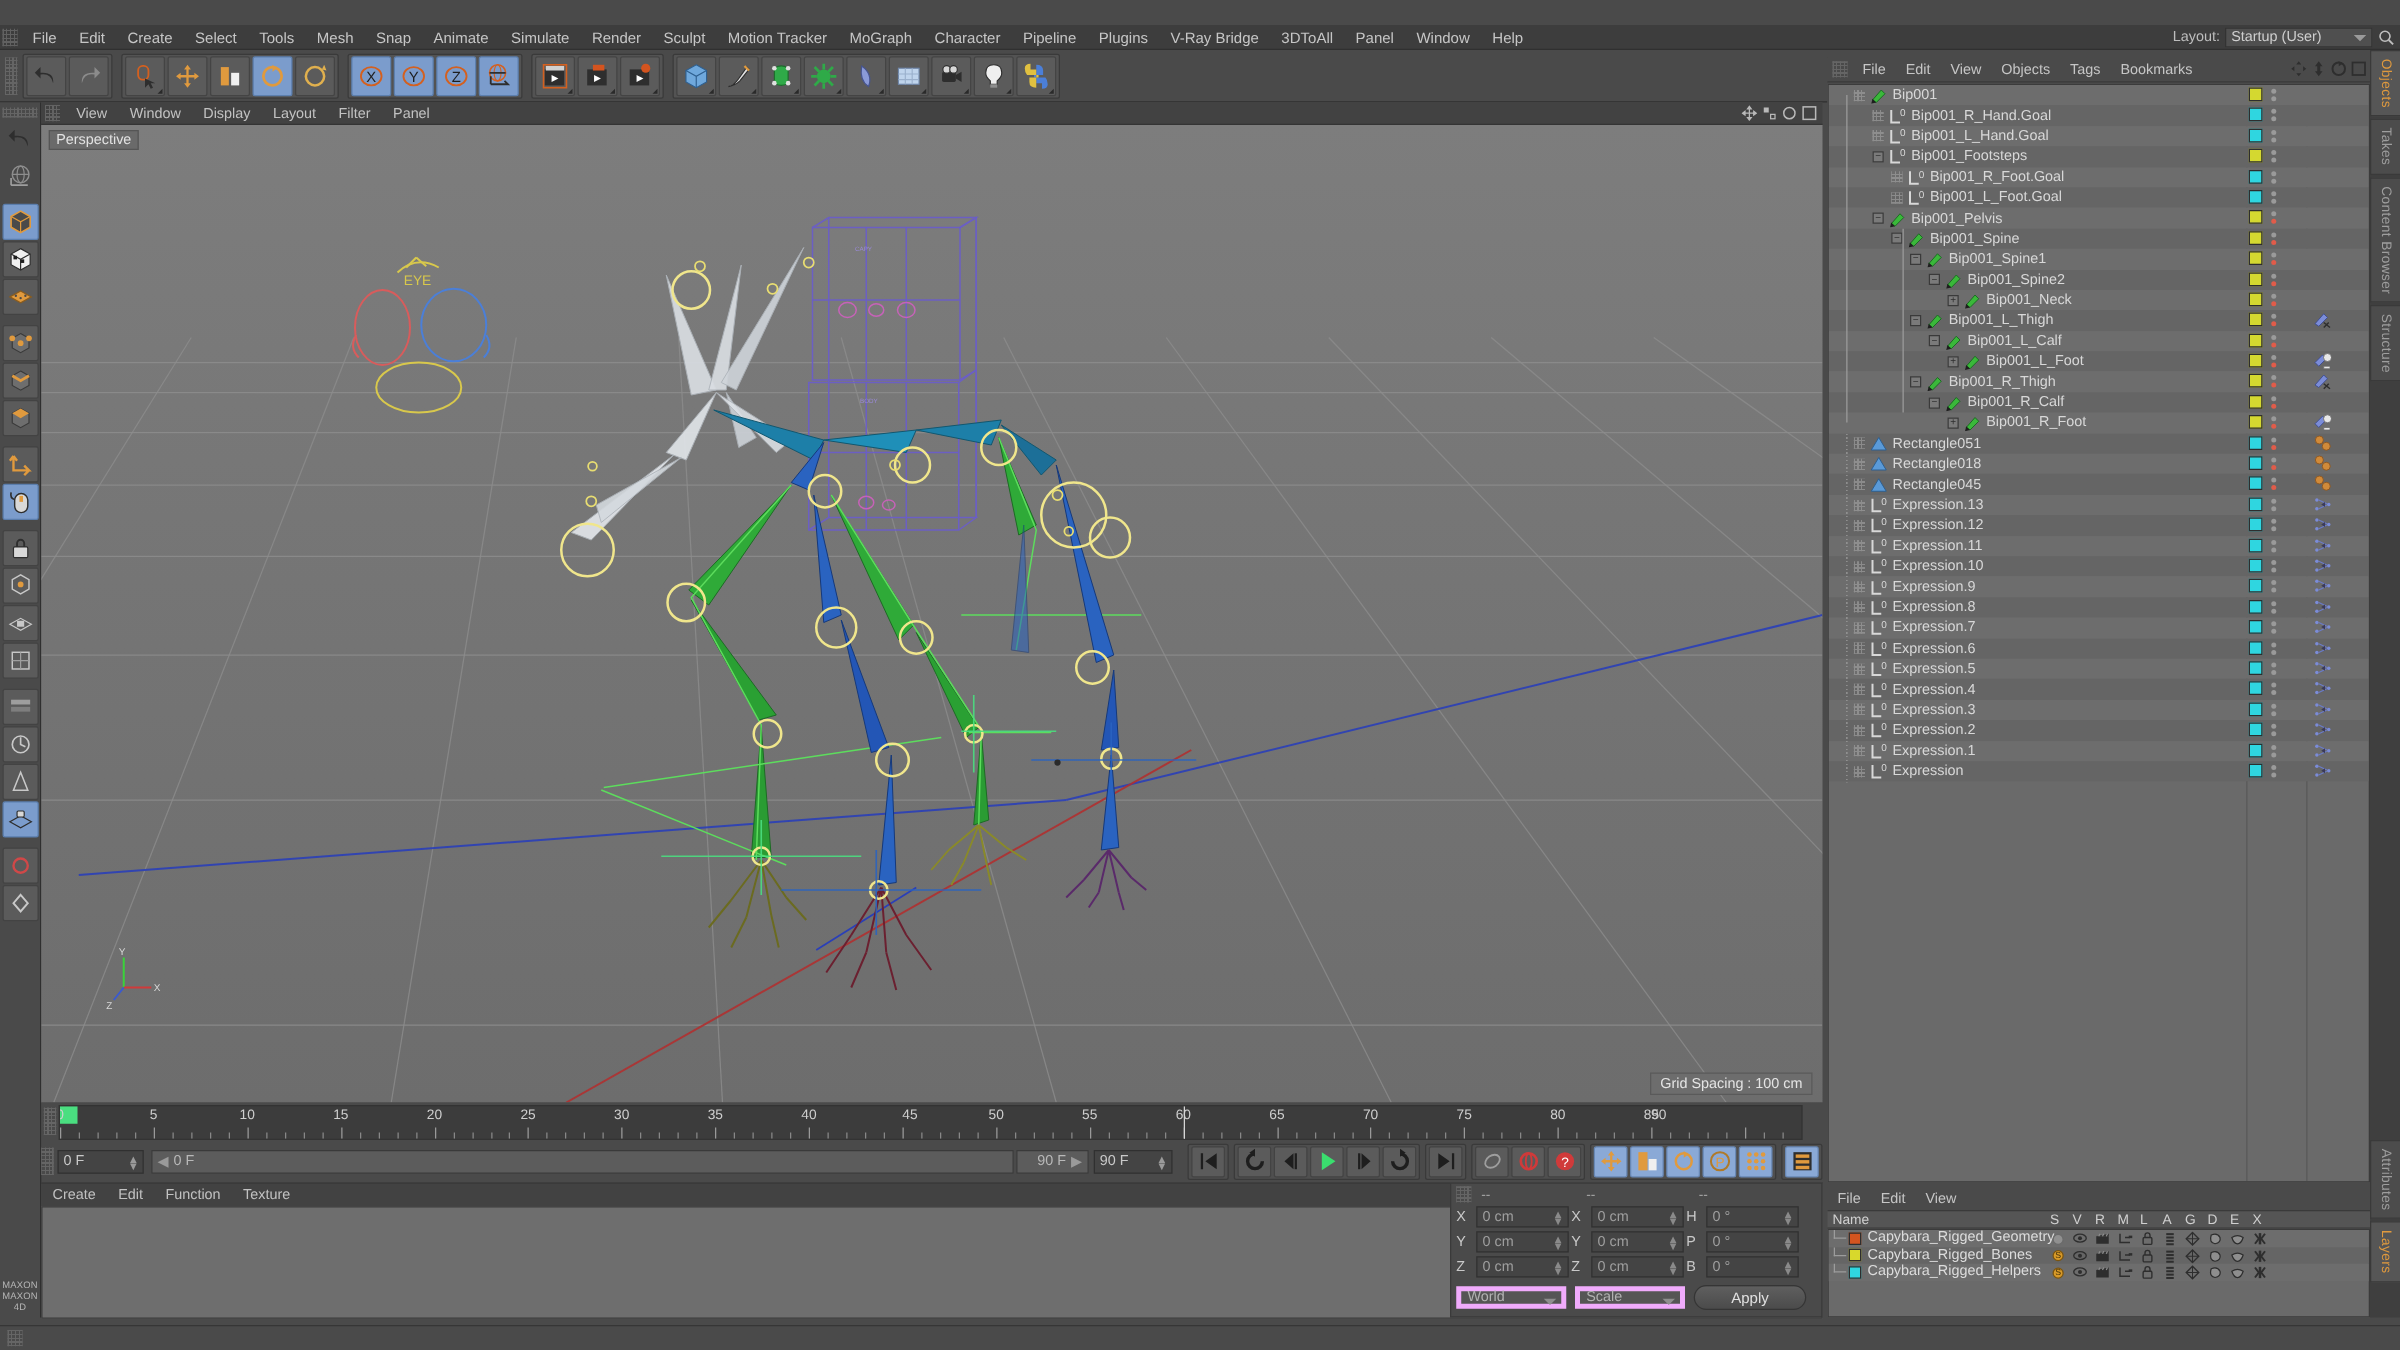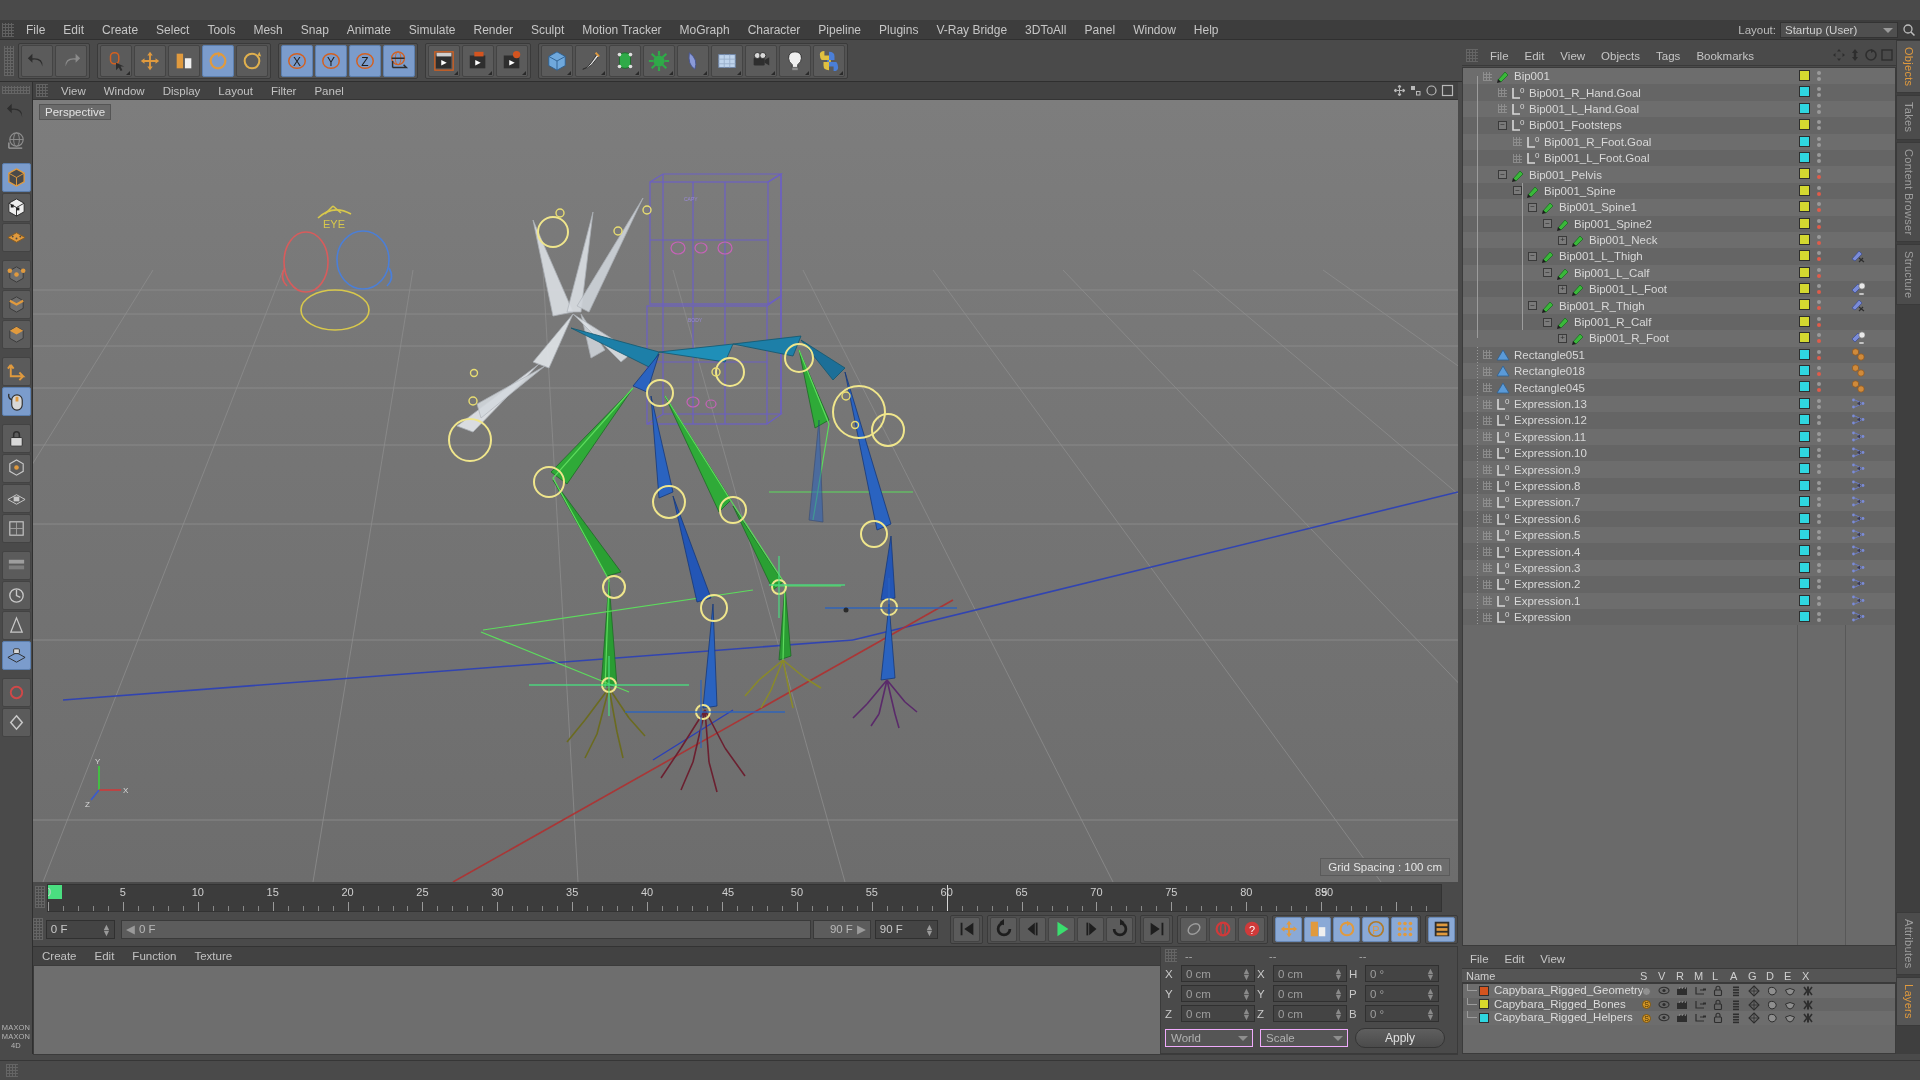--- a/index.html
+++ b/index.html
@@ -108,21 +108,21 @@
   .coord { position:absolute; left:1160px; top:946px; width:298px; height:108px;
     background:#4a4a4a; border:1px solid #3a3a3a; }
   .coordhdr { height:17px; display:flex; align-items:center; font-size:11px; color:#a8a8a8; }
   .cgrid { position:absolute; left:4px; top:18px; display:grid; grid-template-columns:14px 74px 14px 74px 14px 74px;
     gap:3px 2px; align-items:center; }
   .clab { font-size:11.5px; color:#c9c9c9; }
   .cfield { height:17px; background:#444; border:1px solid #303030; display:flex; align-items:center;
     padding:0 4px; font-size:11.5px; color:#9e9e9e; position:relative; }
   .cfield .sp { position:absolute; right:3px; top:2px; font-size:9px; color:#8a8a8a; line-height:6px; }
   .crow3 { position:absolute; left:4px; bottom:5px; display:flex; gap:7px; align-items:center; }
-  .cdrop { width:88px; height:18px; background:#555; border:1px solid #f0abfc; display:flex;
+  .cdrop { width:88px; height:18px; background:#555; border:4px solid #f0abfc; display:flex;
     align-items:center; padding:0 5px; font-size:11.5px; color:#b2b2b2; position:relative; }
   .cdrop .arw { position:absolute; right:4px; top:6px; width:0;height:0;
     border-left:5px solid transparent;border-right:5px solid transparent;border-top:5px solid #8e8e8e; }
   .applybtn { width:90px; height:20px; border-radius:10px; background:linear-gradient(180deg,#5f5f5f,#4b4b4b);
     border:1px solid #353535; display:flex; align-items:center; justify-content:center;
     font-size:12px; color:#e0e0e0; }
 
   
   .objmgr { position:absolute; left:1462px; top:46px; width:434px; height:900px; background:#4a4a4a; }
   .ommenu { height:20px; background:#4a4a4a; display:flex; align-items:center; border-bottom:1px solid #3a3a3a; }

